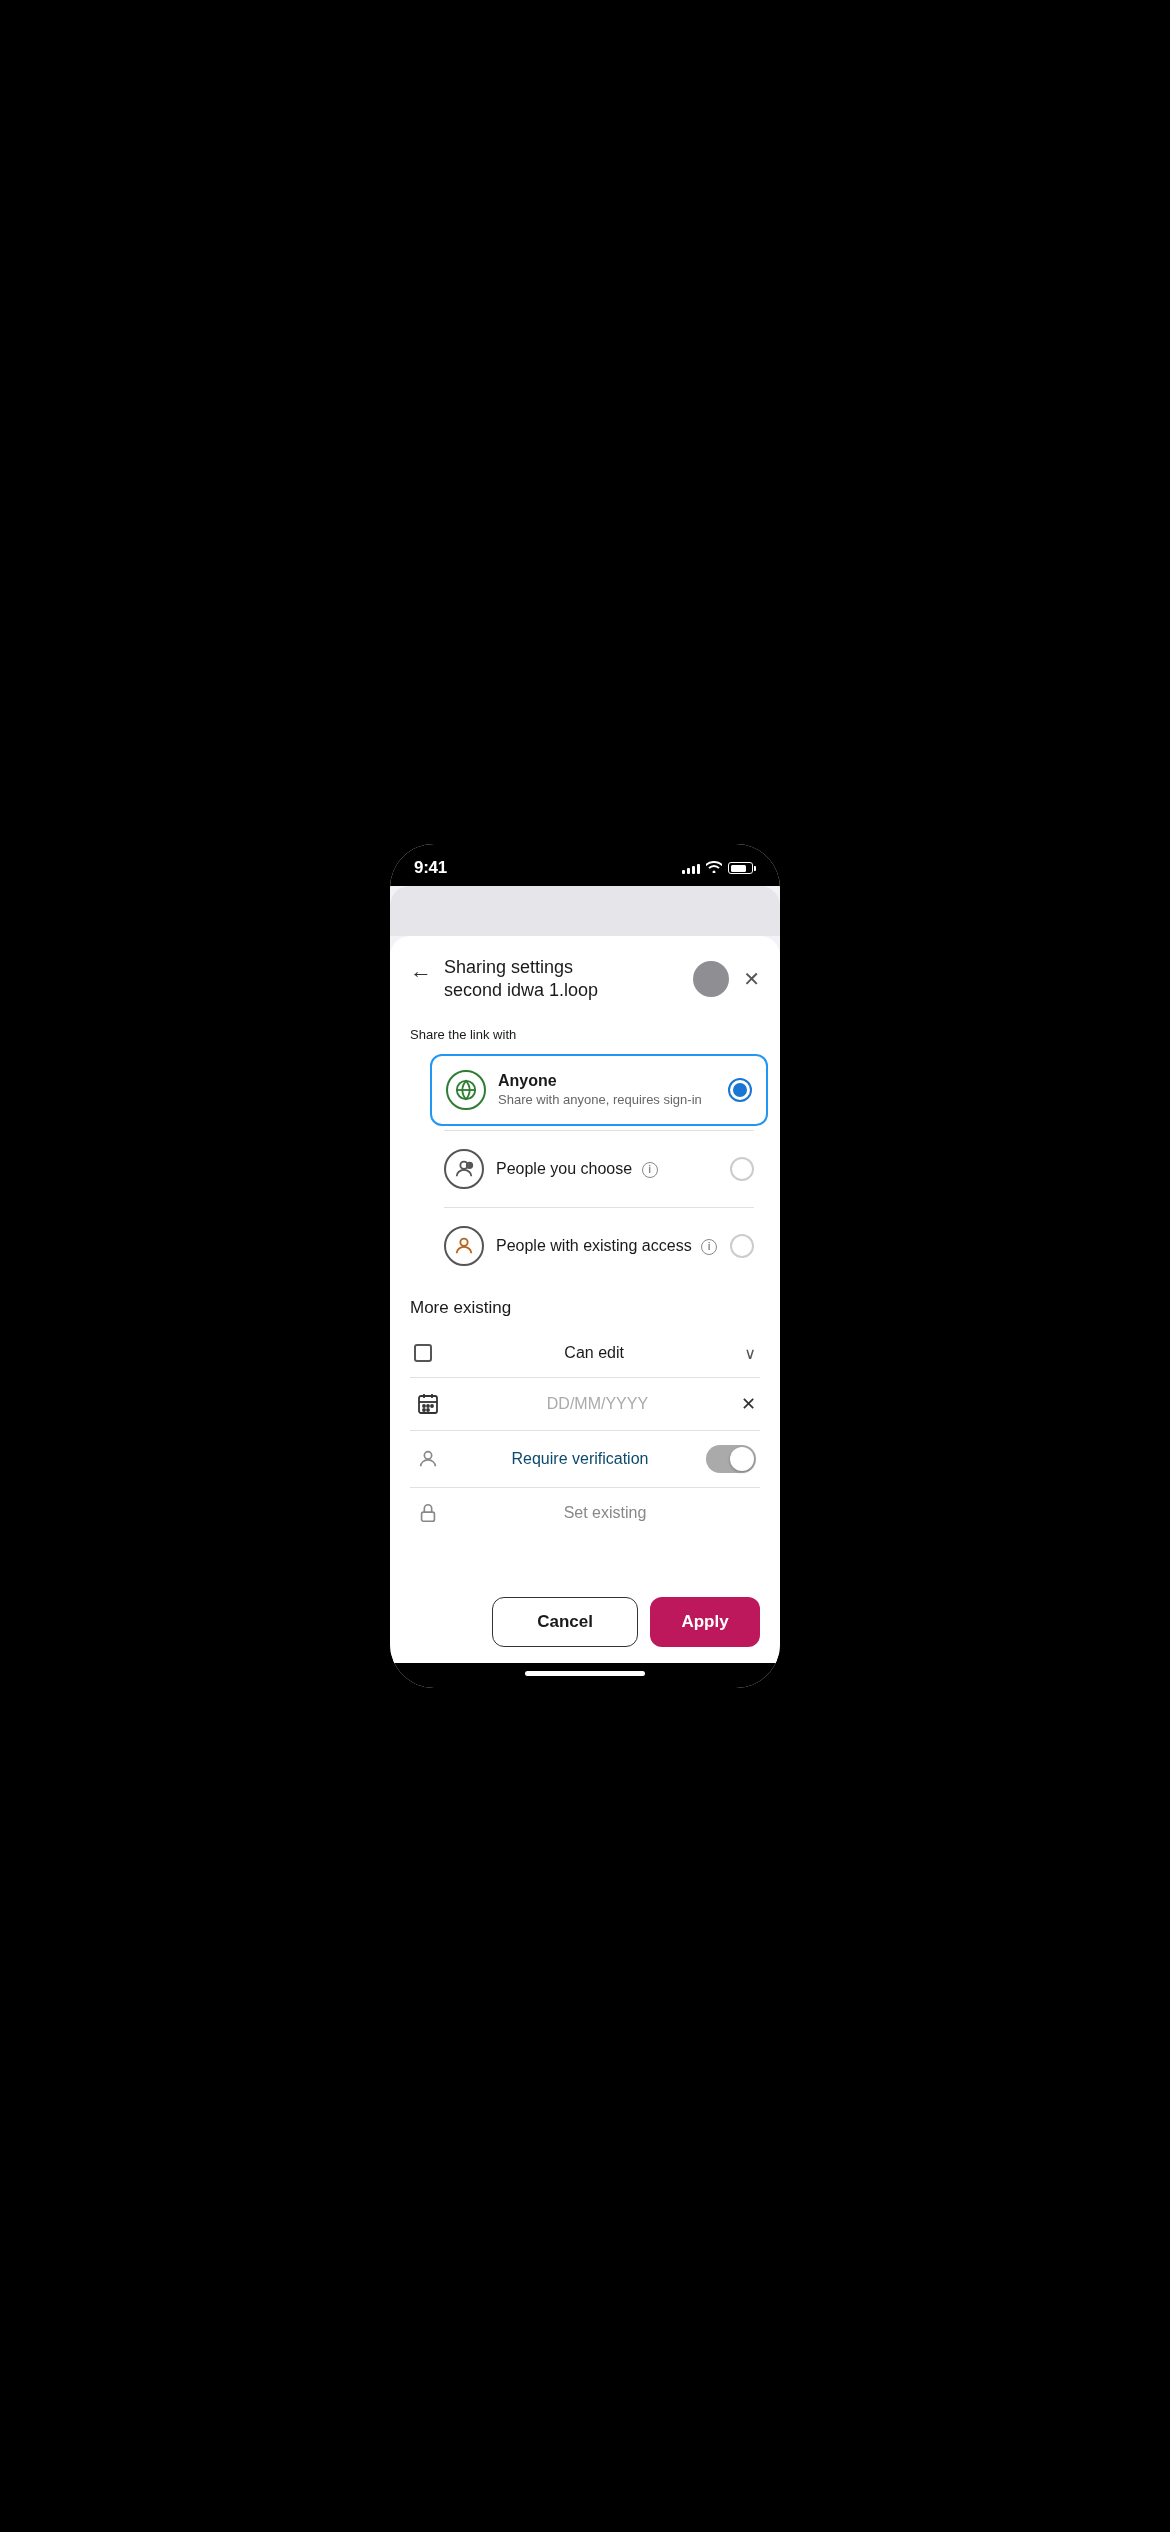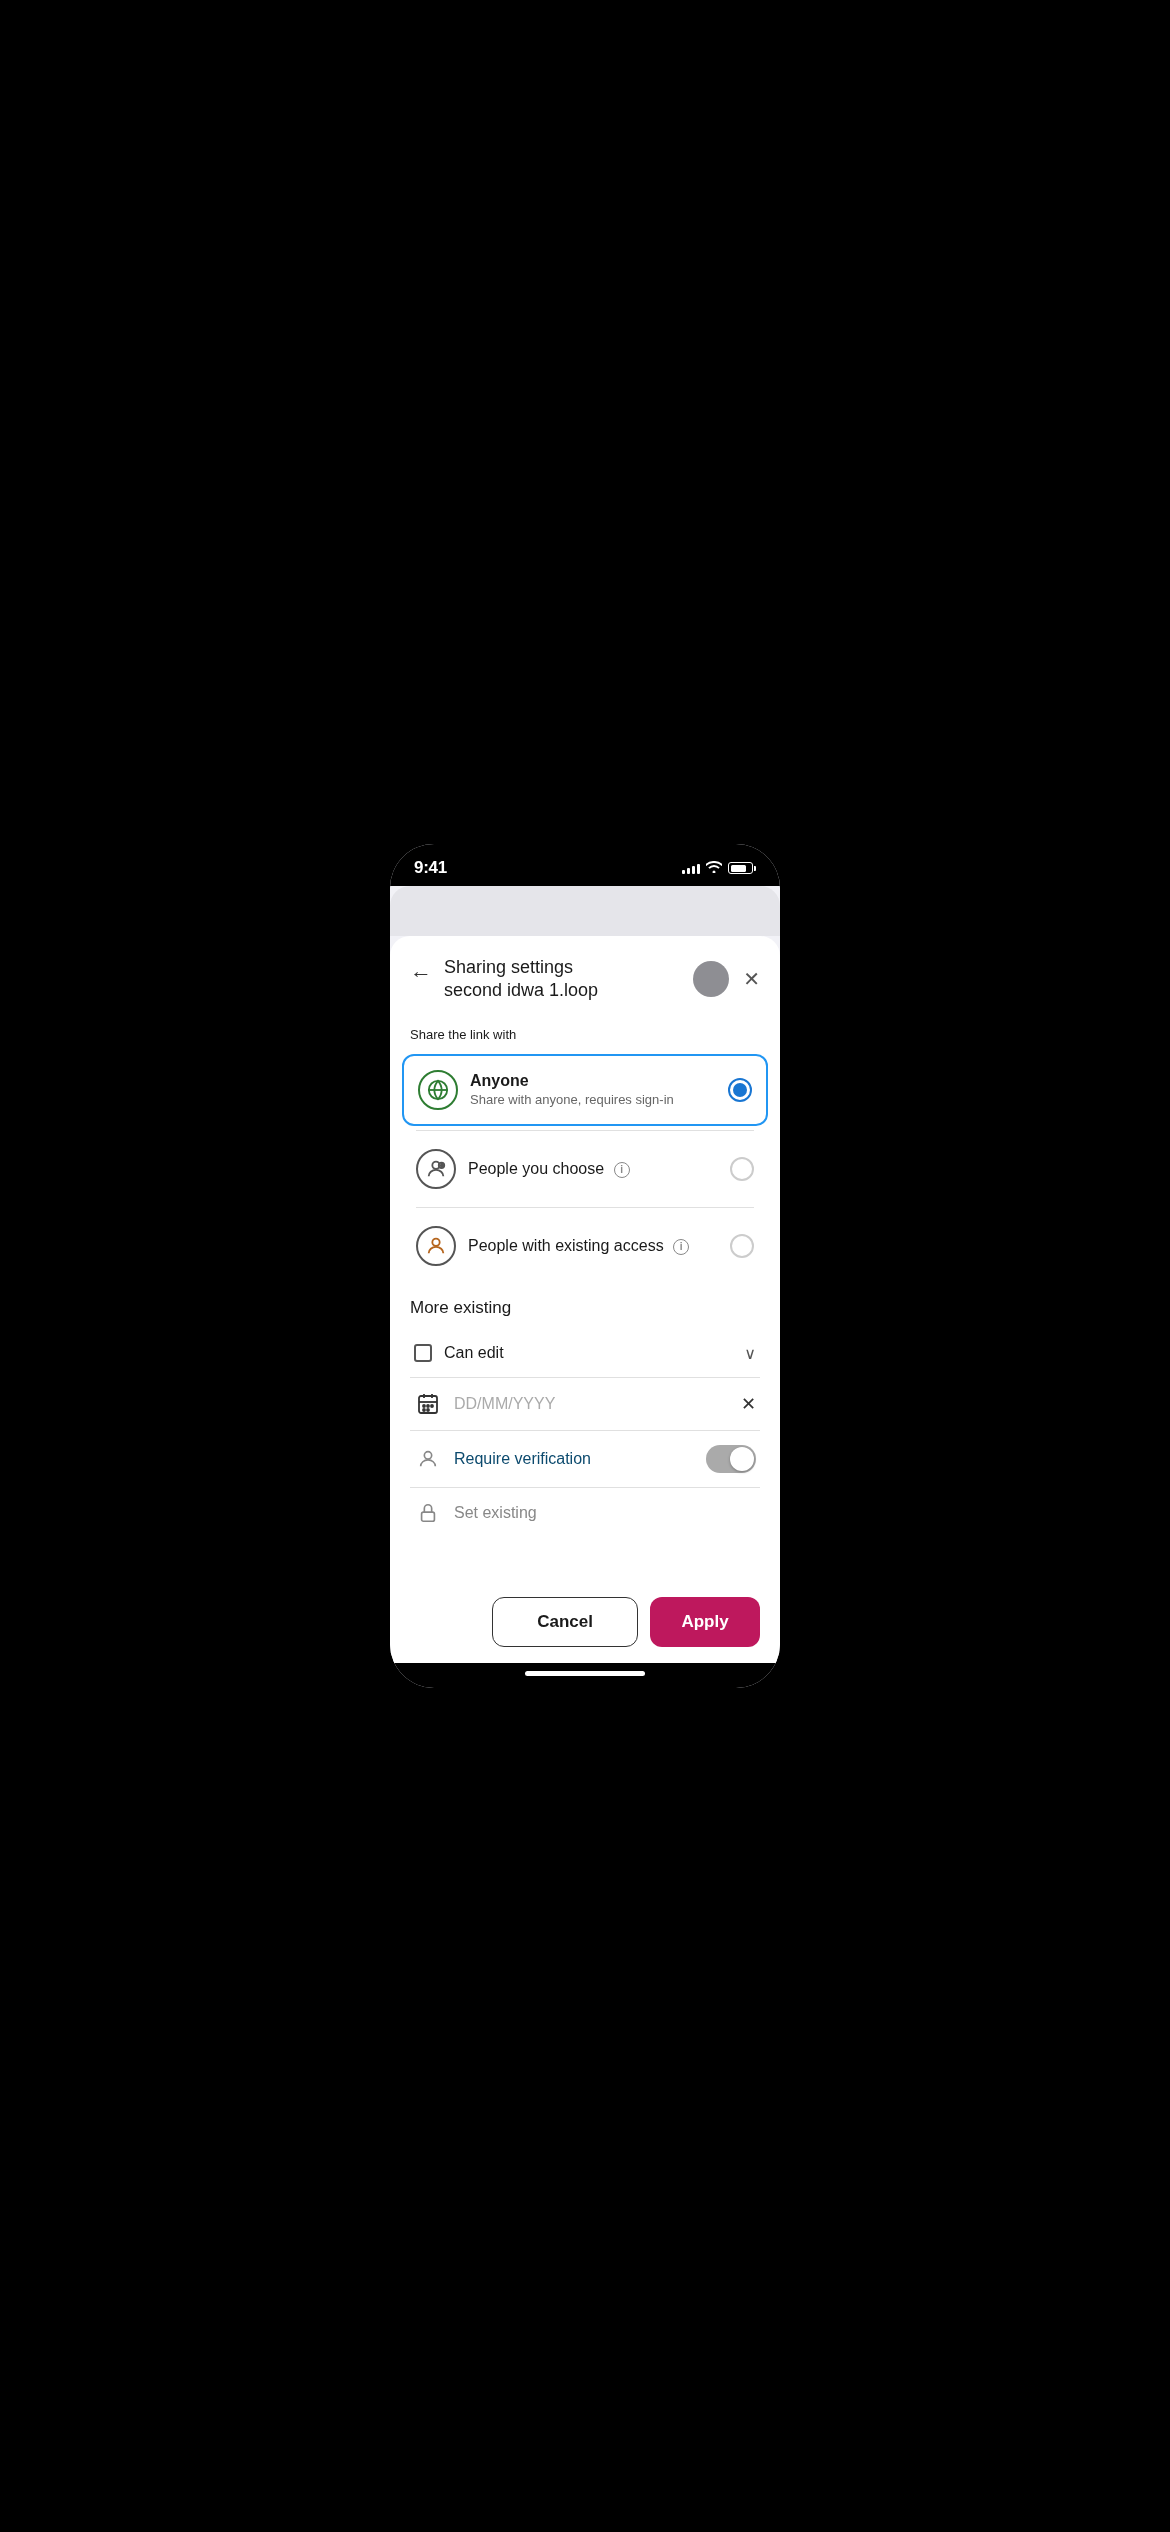--- a/index.html
+++ b/index.html
@@ -175,20 +175,21 @@
       padding: 8px 20px 12px;
       font-size: 13px;
       color: #1a1a1a;
       font-weight: 400;
     }
 
     
     .radio-options {
       padding: 0 12px;
       flex-shrink: 0;
+      margin-left: 28px;
     }
 
     .radio-option {
       display: flex;
       align-items: center;
       padding: 14px 14px;
       cursor: pointer;
       border-radius: 12px;
       margin-bottom: 4px;
       position: relative;
@@ -321,20 +322,21 @@
       font-weight: 400;
       margin-bottom: 12px;
     }
 
     .settings-row {
       display: flex;
       align-items: center;
       padding: 14px 4px;
       border-bottom: 1px solid #e0e0e0;
       cursor: pointer;
+      text-align: center;
     }
 
     .settings-row:last-child {
       border-bottom: none;
     }
 
     .settings-row-icon {
       width: 28px;
       margin-right: 12px;
       display: flex;

